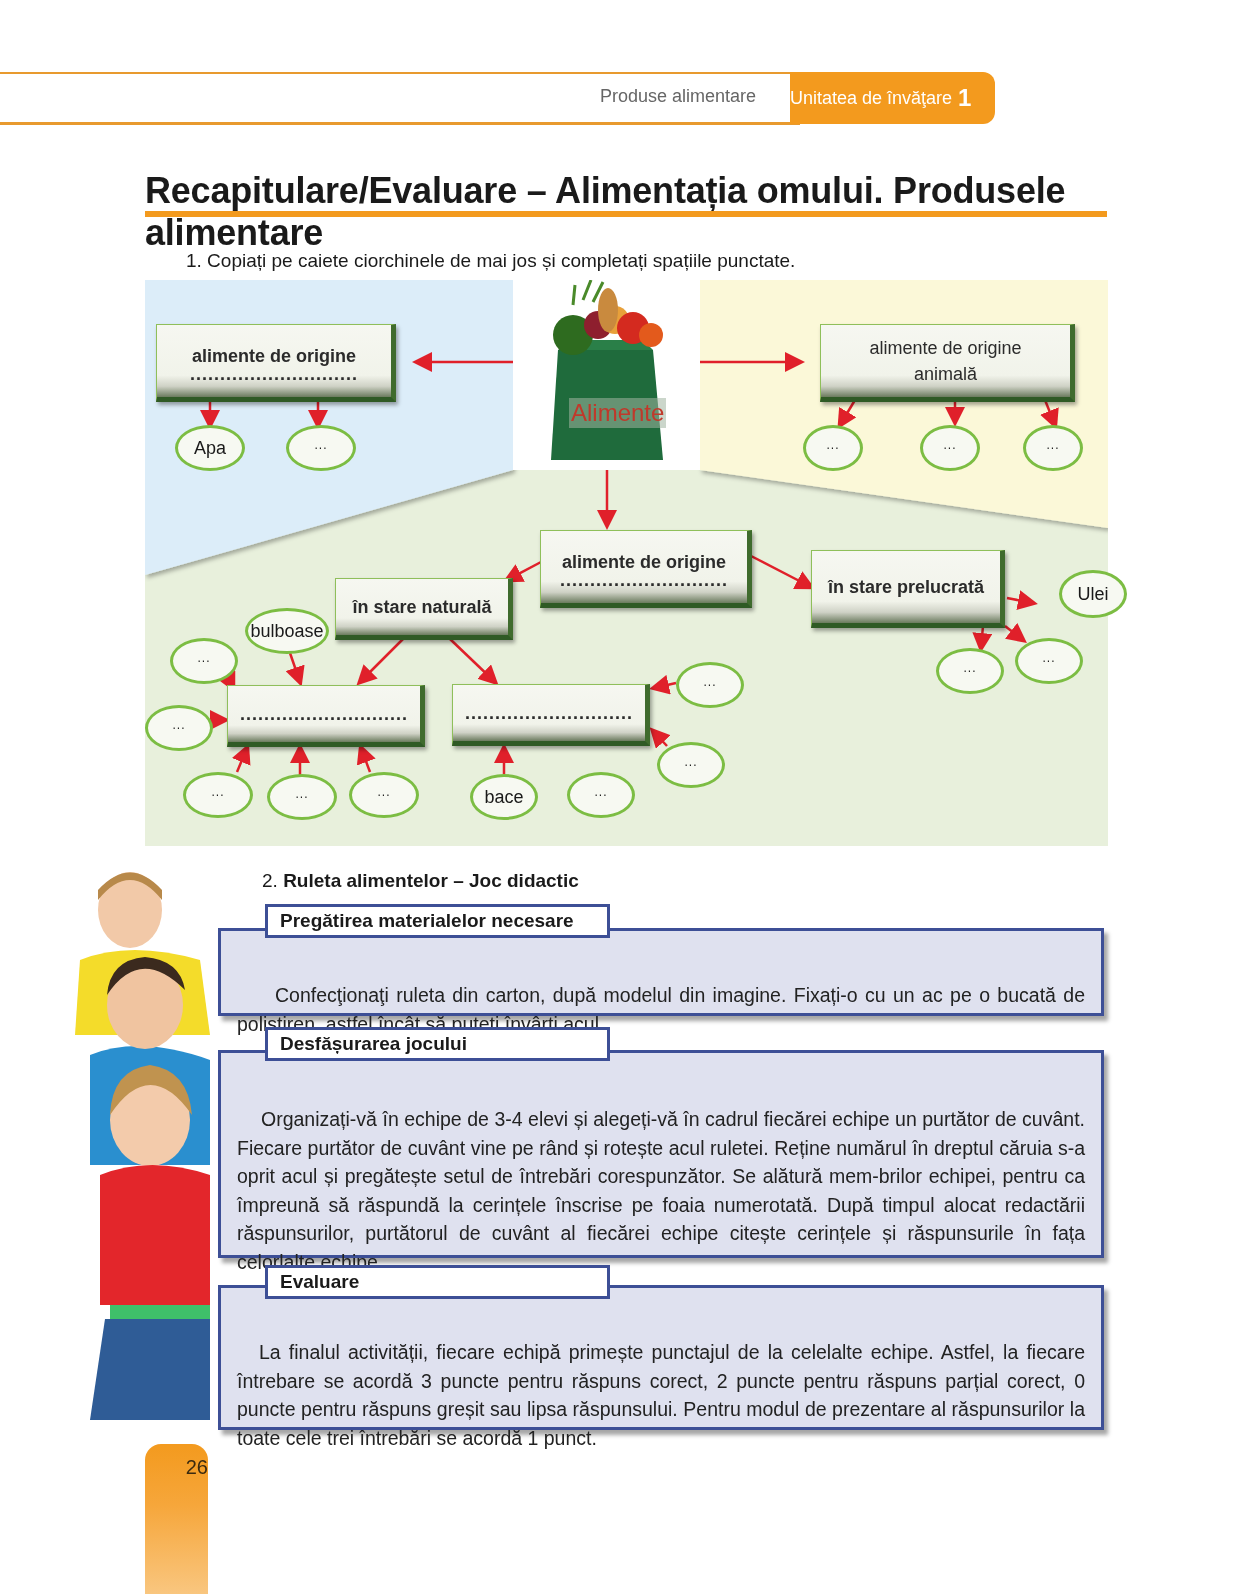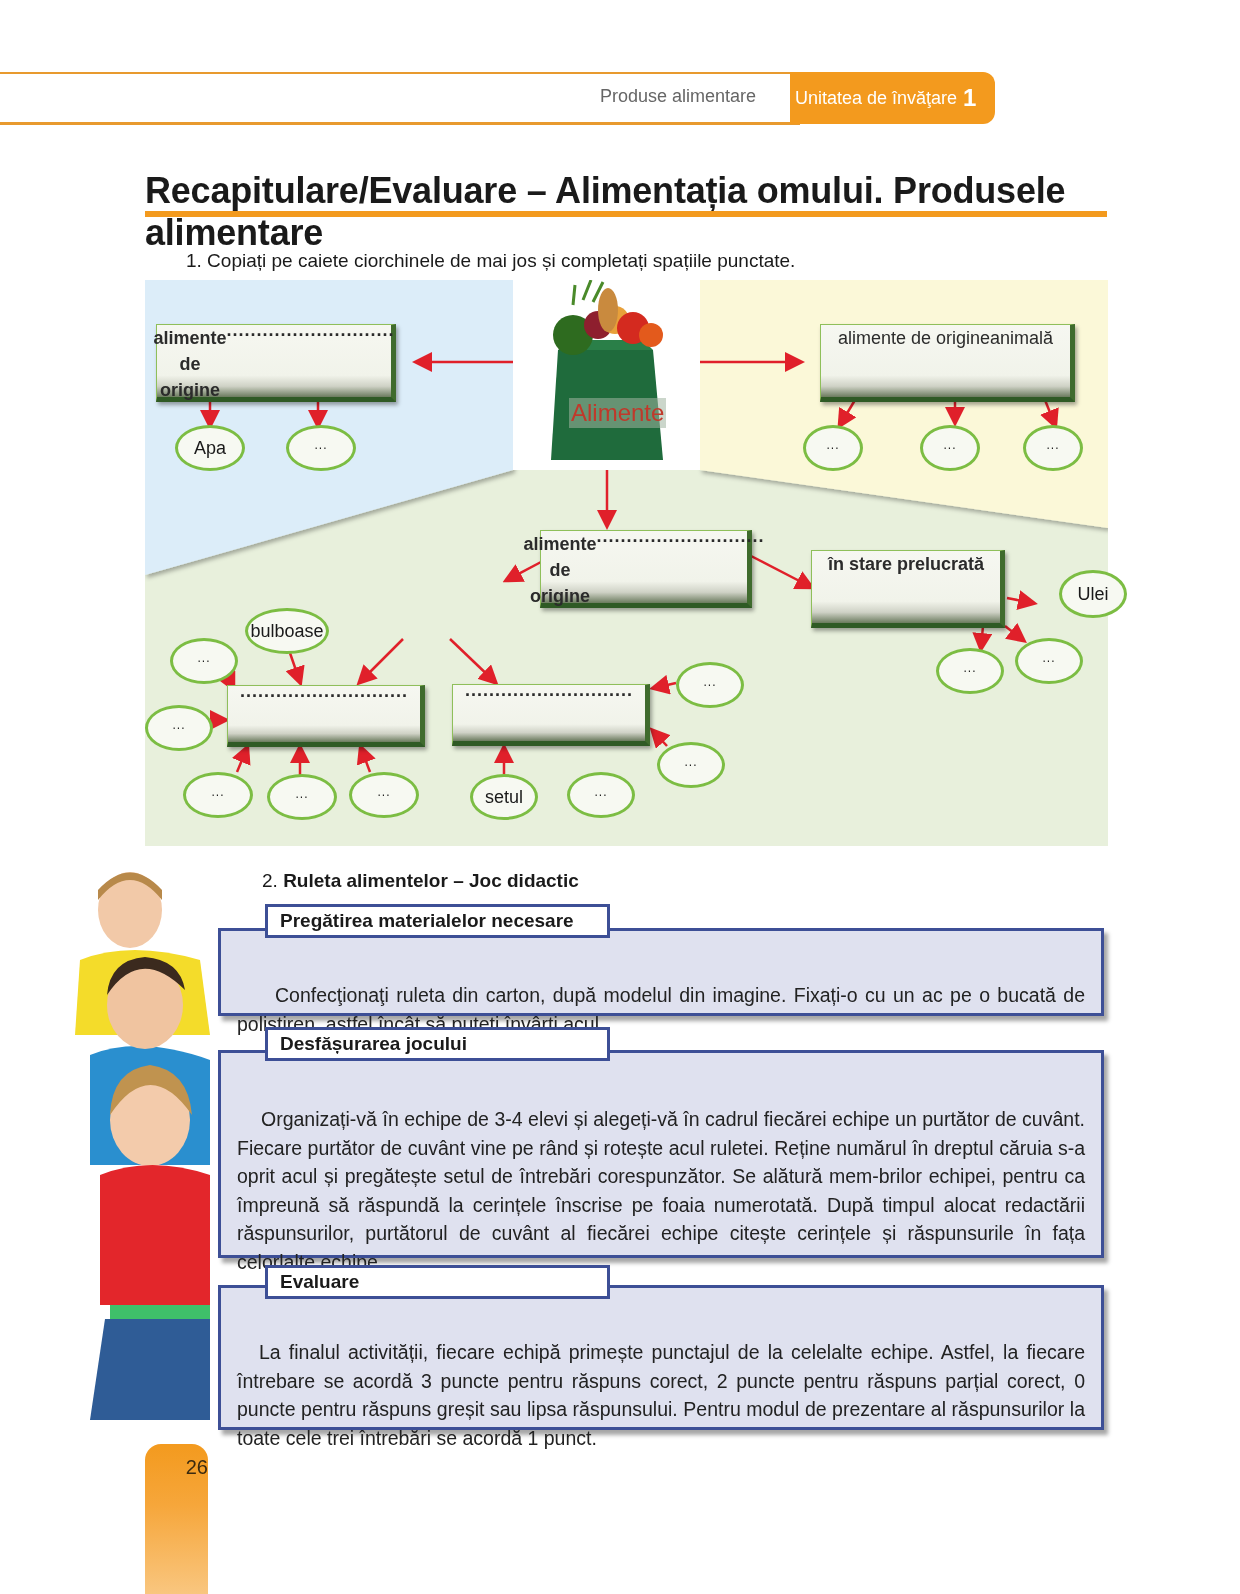--- a/index.html
+++ b/index.html
@@ -5,36 +5,36 @@
   html, body { margin:0; padding:0; }
   body { width:1240px; height:1594px; background:#ffffff; position:relative; overflow:hidden;
          font-family:"Liberation Sans", "DejaVu Sans", sans-serif; color:#1a1a1a; }
   .abs { position:absolute; }
 
   
   .hdr-line-top { left:0; top:72px; width:800px; height:2px; background:#e89a2e; }
   .hdr-line-bot { left:0; top:122px; width:800px; height:3px; background:#e89a2e; }
   .hdr-subject { left:600px; top:86px; font-size:18px; color:#666; }
   .hdr-unit { left:790px; top:72px; width:205px; height:52px; background:#f39a1e; border-radius:0 12px 12px 0;
-              color:#fff; font-size:18px; display:flex; align-items:center; padding-left:5px; box-sizing:border-box; }
+              color:#fff; font-size:18px; display:flex; align-items:center; box-sizing:border-box; }
   .hdr-unit b { font-size:24px; margin-left:6px; }
 
   
   .title { left:145px; top:170px; font-size:36px; font-weight:bold; color:#1a1a1a; letter-spacing:-0.2px; }
   .title-rule { left:145px; top:211px; width:962px; height:6px; background:#f39a1e; }
 
   .ex1 { left:186px; top:250px; font-size:19px; }
 
   
   .diagram { left:145px; top:280px; width:963px; height:566px; }
   .diagram svg.bg { position:absolute; left:0; top:0; }
   .box { position:absolute; background:linear-gradient(#f6f7f1 0%, #f1f3ea 70%, #cfd2c6 85%, #6b7b5e 100%);
          border:1px solid #8fbf5a; border-right:5px solid #3f6b2d; border-bottom:5px solid #2f5a25;
          box-shadow: 2px 3px 4px rgba(0,0,0,.35); text-align:center; font-size:18px; font-weight:bold; color:#2b2b2b;
-         display:flex; flex-direction:row; justify-content:center; box-sizing:border-box; line-height:26px; }
+         display:flex; flex-direction:column; justify-content:center; box-sizing:border-box; line-height:26px; }
   .dots { letter-spacing:1px; font-weight:bold; line-height:10px; }
   .ell { position:absolute; border:3px solid #7cbd43; border-radius:50%; background:#f7f9f2; box-sizing:border-box;
          display:flex; align-items:center; justify-content:center; font-size:18px; color:#1a1a1a; }
   .ell.small { font-size:12px; letter-spacing:1px; padding-bottom:6px; }
   .bag { position:absolute; left:368px; top:0; width:187px; height:190px; background:#fff; }
   .bag-label { position:absolute; left:56px; top:118px; background:rgba(160,180,160,.55); color:#c0392b; font-size:24px; padding:1px 2px; }
 
   
   .ex2 { left:262px; top:870px; font-size:19px; }
   .ex2 b { font-weight:bold; }
@@ -141,40 +141,41 @@
   </div>
   <div class="ell small" style="left:658px;top:145px;width:60px;height:46px;">...</div>
   <div class="ell small" style="left:775px;top:145px;width:60px;height:46px;">...</div>
   <div class="ell small" style="left:878px;top:145px;width:60px;height:46px;">...</div>
 
   <div class="box" style="left:395px;top:250px;width:212px;height:78px;">
     <span>alimente de origine</span>
     <span class="dots">............................</span>
   </div>
 
+  <div class="box" style="left:190px;top:298px;width:178px;height:62px;">în stare naturală</div>
 
   <div class="box" style="left:666px;top:270px;width:194px;height:78px;">în stare prelucrată</div>
   <div class="ell" style="left:914px;top:290px;width:68px;height:48px;">Ulei</div>
   <div class="ell small" style="left:791px;top:368px;width:68px;height:46px;">...</div>
   <div class="ell small" style="left:870px;top:358px;width:68px;height:46px;">...</div>
 
   <div class="box" style="left:82px;top:405px;width:198px;height:62px;">
     <span class="dots">............................</span>
   </div>
   <div class="ell" style="left:100px;top:328px;width:84px;height:46px;">bulboase</div>
   <div class="ell small" style="left:25px;top:358px;width:68px;height:46px;">...</div>
   <div class="ell small" style="left:0px;top:425px;width:68px;height:46px;">...</div>
   <div class="ell small" style="left:38px;top:492px;width:70px;height:46px;">...</div>
   <div class="ell small" style="left:122px;top:494px;width:70px;height:46px;">...</div>
   <div class="ell small" style="left:204px;top:492px;width:70px;height:46px;">...</div>
 
   <div class="box" style="left:307px;top:404px;width:198px;height:62px;">
     <span class="dots">............................</span>
   </div>
-  <div class="ell" style="left:325px;top:494px;width:68px;height:46px;">setul</div>
+  <div class="ell" style="left:325px;top:494px;width:68px;height:46px;">bace</div>
   <div class="ell small" style="left:422px;top:492px;width:68px;height:46px;">...</div>
   <div class="ell small" style="left:531px;top:382px;width:68px;height:46px;">...</div>
   <div class="ell small" style="left:512px;top:462px;width:68px;height:46px;">...</div>
 </div>
 
 <div class="abs kids">
   <svg width="150" height="555" viewBox="0 0 150 555">
 
     <ellipse cx="60" cy="45" rx="32" ry="38" fill="#f2c9a8"></ellipse>
     <path d="M28,35 Q60,-5 92,35 L92,25 Q60,-10 28,25 Z" fill="#b8894a"></path>

